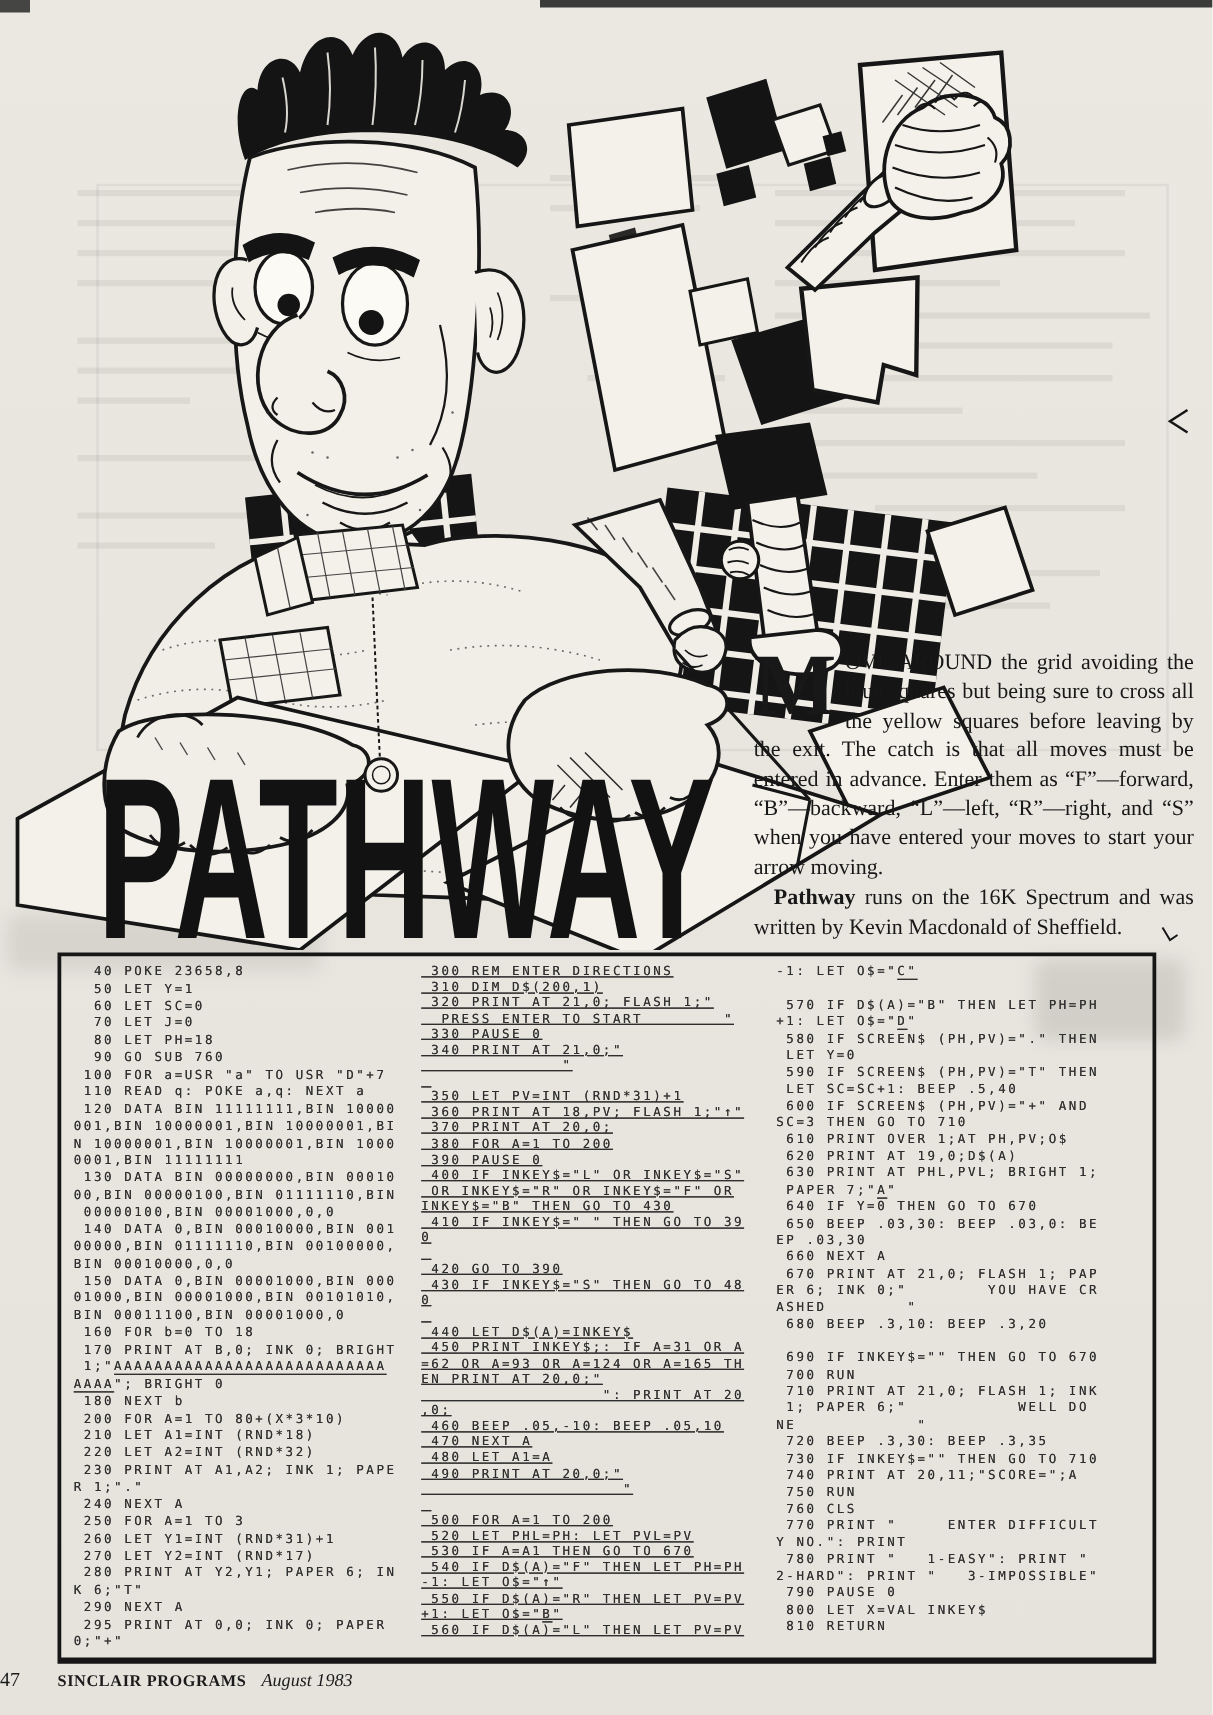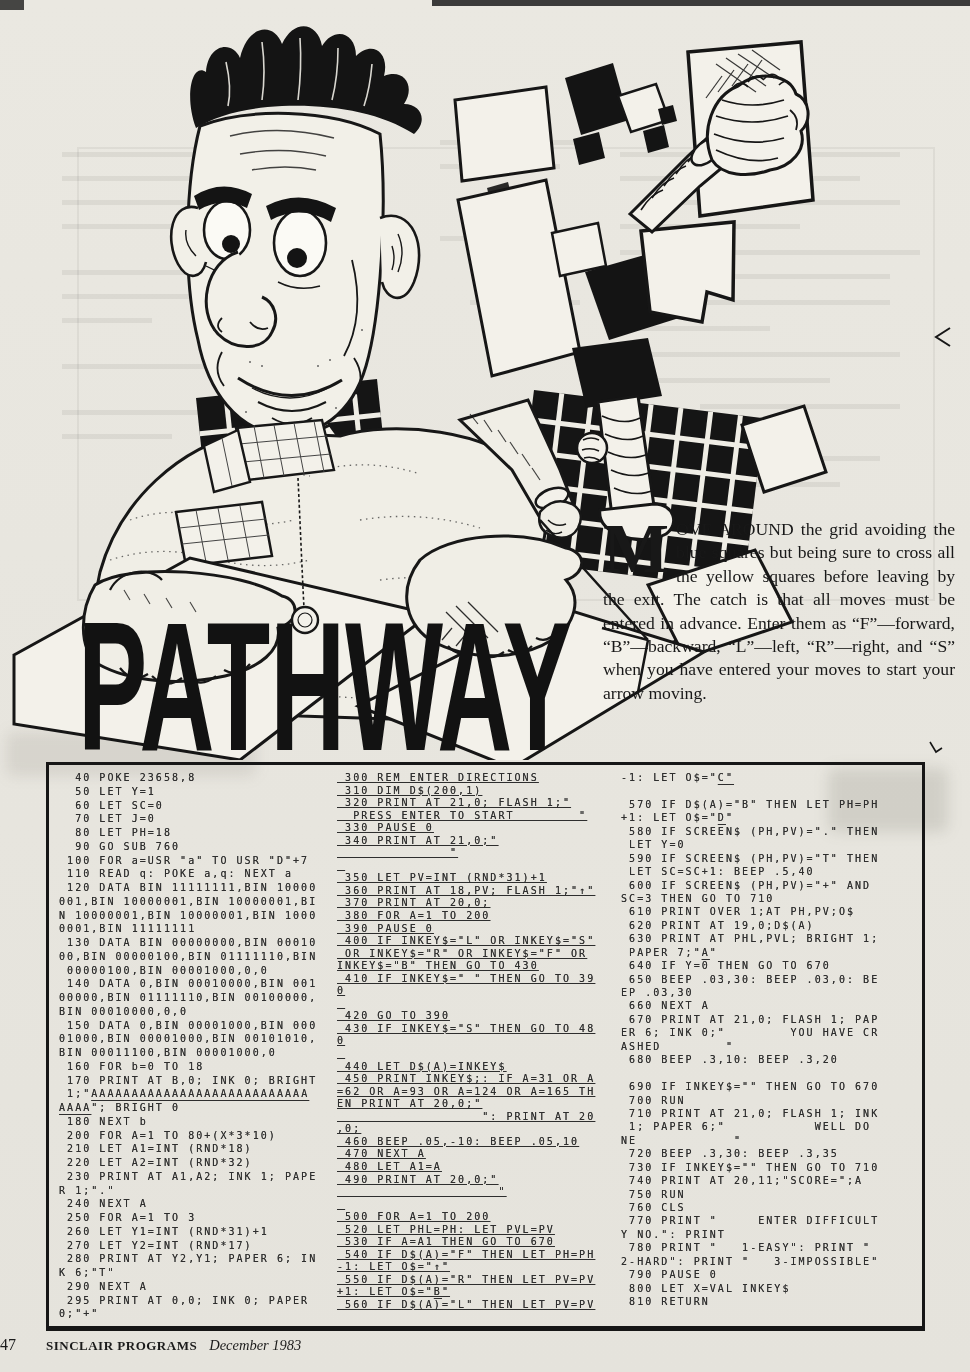--- a/index.html
+++ b/index.html
@@ -318,24 +318,25 @@
 </svg>
 
 <div class="title-wrap">
   <svg width="492" height="158" viewBox="0 0 492 158">
     <text x="-4" y="150" font-size="184" font-weight="bold" fill="#121212" textLength="494" lengthAdjust="spacingAndGlyphs" style="font-family:&quot;Liberation Sans&quot;,sans-serif;">PATHWAY</text>
   </svg>
 </div>
 
 <div class="intro">
   <p><span class="dropcap">M</span><span>OVE AROUND the grid avoiding the blue squares but being sure to cross all the yellow squares before leaving by the exit. The catch is that all moves must be entered in advance. Enter them as “F”—forward, “B”—backward, “L”—left, “R”—right, and “S” when you have entered your moves to start your arrow moving.</span></p>
+  <p class="p2"><b>Pathway</b><span> runs on the 16K Spectrum and was written by Kevin Macdonald of Sheffield.</span></p>
 </div>
 
 <div class="code-box">
   <div class="code-col" id="col0"><div class="cl">  40 POKE 23658,8</div><div class="cl">  50 LET Y=1</div><div class="cl">  60 LET SC=0</div><div class="cl">  70 LET J=0</div><div class="cl">  80 LET PH=18</div><div class="cl">  90 GO SUB 760</div><div class="cl"> 100 FOR a=USR "a" TO USR "D"+7</div><div class="cl"> 110 READ q: POKE a,q: NEXT a</div><div class="cl"> 120 DATA BIN 11111111,BIN 10000</div><div class="cl">001,BIN 10000001,BIN 10000001,BI</div><div class="cl">N 10000001,BIN 10000001,BIN 1000</div><div class="cl">0001,BIN 11111111</div><div class="cl"> 130 DATA BIN 00000000,BIN 00010</div><div class="cl">00,BIN 00000100,BIN 01111110,BIN</div><div class="cl"> 00000100,BIN 00001000,0,0</div><div class="cl"> 140 DATA 0,BIN 00010000,BIN 001</div><div class="cl">00000,BIN 01111110,BIN 00100000,</div><div class="cl">BIN 00010000,0,0</div><div class="cl"> 150 DATA 0,BIN 00001000,BIN 000</div><div class="cl">01000,BIN 00001000,BIN 00101010,</div><div class="cl">BIN 00011100,BIN 00001000,0</div><div class="cl"> 160 FOR b=0 TO 18</div><div class="cl"> 170 PRINT AT B,0; INK 0; BRIGHT</div><div class="cl"><span> 1;"</span><span class="u">AAAAAAAAAAAAAAAAAAAAAAAAAAA</span></div><div class="cl"><span class="u">AAAA</span><span>"; BRIGHT 0</span></div><div class="cl"> 180 NEXT b</div><div class="cl"> 200 FOR A=1 TO 80+(X*3*10)</div><div class="cl"> 210 LET A1=INT (RND*18)</div><div class="cl"> 220 LET A2=INT (RND*32)</div><div class="cl"> 230 PRINT AT A1,A2; INK 1; PAPE</div><div class="cl">R 1;"."</div><div class="cl"> 240 NEXT A</div><div class="cl"> 250 FOR A=1 TO 3</div><div class="cl"> 260 LET Y1=INT (RND*31)+1</div><div class="cl"> 270 LET Y2=INT (RND*17)</div><div class="cl"> 280 PRINT AT Y2,Y1; PAPER 6; IN</div><div class="cl">K 6;"T"</div><div class="cl"> 290 NEXT A</div><div class="cl"> 295 PRINT AT 0,0; INK 0; PAPER</div><div class="cl">0;"+"</div></div>
   <div class="code-col" id="col1"><div class="cl"> 300 REM ENTER DIRECTIONS</div><div class="cl"> 310 DIM D$(200,1)</div><div class="cl"> 320 PRINT AT 21,0; FLASH 1;"</div><div class="cl">  PRESS ENTER TO START        "</div><div class="cl"> 330 PAUSE 0</div><div class="cl"> 340 PRINT AT 21,0;"</div><div class="cl">              "</div><div class="cl">&nbsp;</div><div class="cl"> 350 LET PV=INT (RND*31)+1</div><div class="cl"> 360 PRINT AT 18,PV; FLASH 1;"↑"</div><div class="cl"> 370 PRINT AT 20,0;</div><div class="cl"> 380 FOR A=1 TO 200</div><div class="cl"> 390 PAUSE 0</div><div class="cl"> 400 IF INKEY$="L" OR INKEY$="S"</div><div class="cl"> OR INKEY$="R" OR INKEY$="F" OR</div><div class="cl">INKEY$="B" THEN GO TO 430</div><div class="cl"> 410 IF INKEY$=" " THEN GO TO 39</div><div class="cl">0</div><div class="cl">&nbsp;</div><div class="cl"> 420 GO TO 390</div><div class="cl"> 430 IF INKEY$="S" THEN GO TO 48</div><div class="cl">0</div><div class="cl">&nbsp;</div><div class="cl"> 440 LET D$(A)=INKEY$</div><div class="cl"> 450 PRINT INKEY$;: IF A=31 OR A</div><div class="cl">=62 OR A=93 OR A=124 OR A=165 TH</div><div class="cl">EN PRINT AT 20,0;"</div><div class="cl">                  ": PRINT AT 20</div><div class="cl">,0;</div><div class="cl"> 460 BEEP .05,-10: BEEP .05,10</div><div class="cl"> 470 NEXT A</div><div class="cl"> 480 LET A1=A</div><div class="cl"> 490 PRINT AT 20,0;"</div><div class="cl">                    "</div><div class="cl">&nbsp;</div><div class="cl"> 500 FOR A=1 TO 200</div><div class="cl"> 520 LET PHL=PH: LET PVL=PV</div><div class="cl"> 530 IF A=A1 THEN GO TO 670</div><div class="cl"> 540 IF D$(A)="F" THEN LET PH=PH</div><div class="cl">-1: LET O$="↑"</div><div class="cl"> 550 IF D$(A)="R" THEN LET PV=PV</div><div class="cl"><span>+1: LET O$="</span><span class="u">B</span><span>"</span></div><div class="cl"> 560 IF D$(A)="L" THEN LET PV=PV</div></div>
   <div class="code-col" id="col2"><div class="cl"><span>-1: LET O$="</span><span class="u">C</span><span class="u">"</span></div><div class="cl">&nbsp;</div><div class="cl"> 570 IF D$(A)="B" THEN LET PH=PH</div><div class="cl"><span>+1: LET O$="</span><span class="u">D</span><span>"</span></div><div class="cl"> 580 IF SCREEN$ (PH,PV)="." THEN</div><div class="cl"> LET Y=0</div><div class="cl"> 590 IF SCREEN$ (PH,PV)="T" THEN</div><div class="cl"> LET SC=SC+1: BEEP .5,40</div><div class="cl"> 600 IF SCREEN$ (PH,PV)="+" AND</div><div class="cl">SC=3 THEN GO TO 710</div><div class="cl"> 610 PRINT OVER 1;AT PH,PV;O$</div><div class="cl"> 620 PRINT AT 19,0;D$(A)</div><div class="cl"> 630 PRINT AT PHL,PVL; BRIGHT 1;</div><div class="cl"><span> PAPER 7;"</span><span class="u">A</span><span>"</span></div><div class="cl"> 640 IF Y=0 THEN GO TO 670</div><div class="cl"> 650 BEEP .03,30: BEEP .03,0: BE</div><div class="cl">EP .03,30</div><div class="cl"> 660 NEXT A</div><div class="cl"> 670 PRINT AT 21,0; FLASH 1; PAP</div><div class="cl">ER 6; INK 0;"        YOU HAVE CR</div><div class="cl">ASHED        "</div><div class="cl"> 680 BEEP .3,10: BEEP .3,20</div><div class="cl">&nbsp;</div><div class="cl"> 690 IF INKEY$="" THEN GO TO 670</div><div class="cl"> 700 RUN</div><div class="cl"> 710 PRINT AT 21,0; FLASH 1; INK</div><div class="cl"> 1; PAPER 6;"           WELL DO</div><div class="cl">NE            "</div><div class="cl"> 720 BEEP .3,30: BEEP .3,35</div><div class="cl"> 730 IF INKEY$="" THEN GO TO 710</div><div class="cl"> 740 PRINT AT 20,11;"SCORE=";A</div><div class="cl"> 750 RUN</div><div class="cl"> 760 CLS</div><div class="cl"> 770 PRINT "     ENTER DIFFICULT</div><div class="cl">Y NO.": PRINT</div><div class="cl"> 780 PRINT "   1-EASY": PRINT "</div><div class="cl">2-HARD": PRINT "   3-IMPOSSIBLE"</div><div class="cl"> 790 PAUSE 0</div><div class="cl"> 800 LET X=VAL INKEY$</div><div class="cl"> 810 RETURN</div></div>
 </div>
 
 <div class="footer">
-  <span class="mag">SINCLAIR PROGRAMS</span><span class="date">December 1983</span>
+  <span class="mag">SINCLAIR PROGRAMS</span><span class="date">August 1983</span>
 </div>
 <div class="footer pageno" style="left:auto;">47</div>
 
 </body></html>

